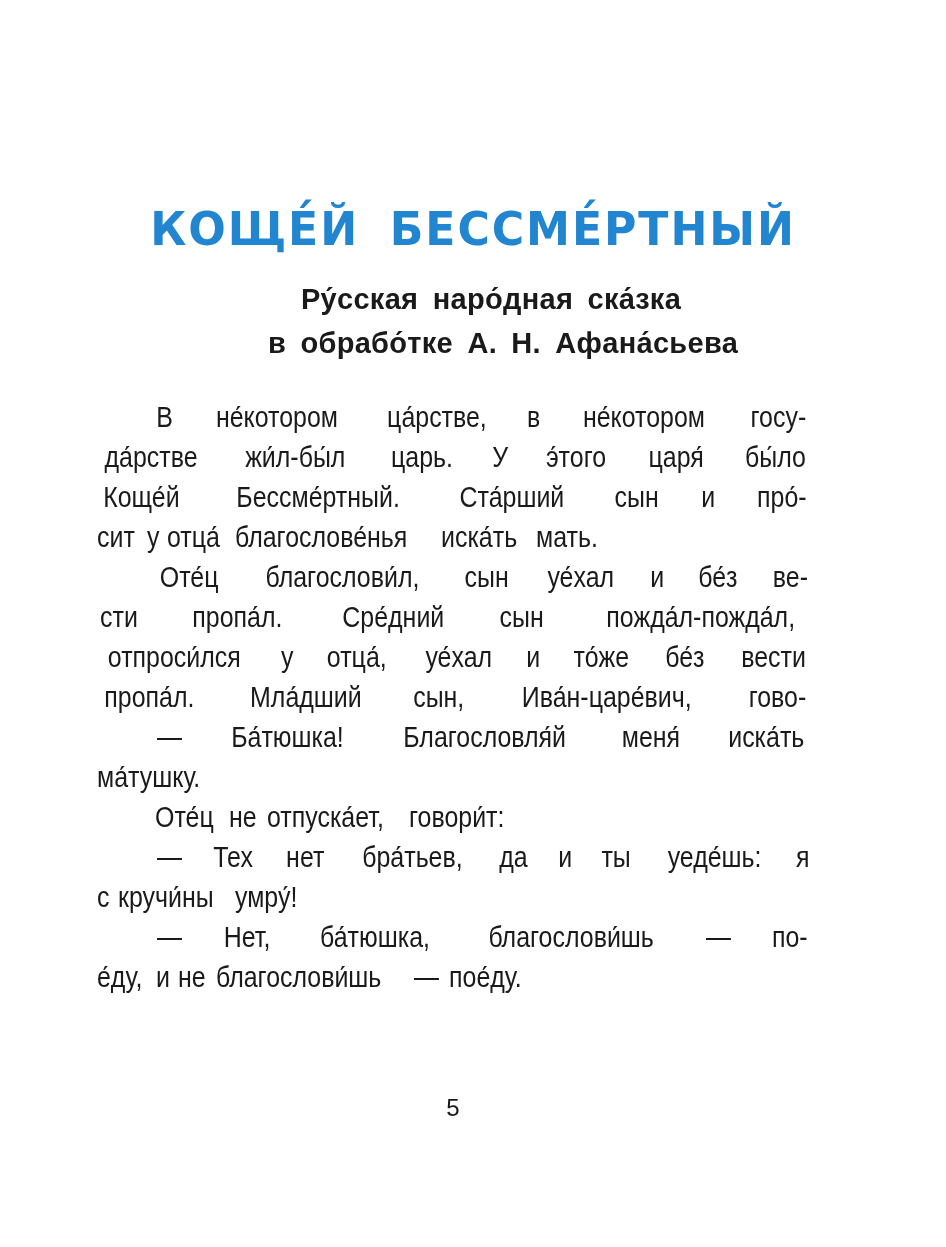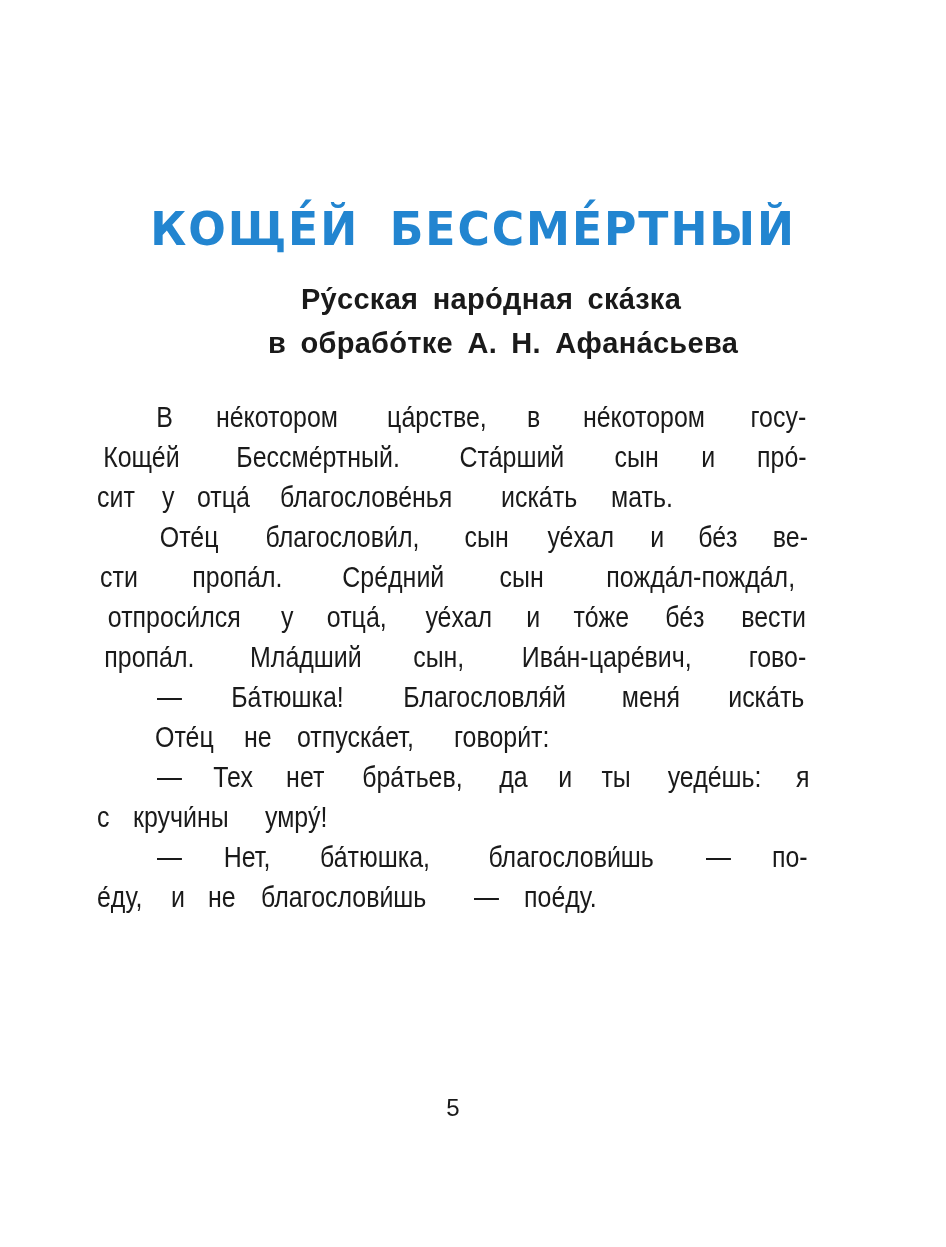--- a/index.html
+++ b/index.html
@@ -17,21 +17,21 @@
   }
   .sub1 { top: 279px; }
   .sub2 { top: 323px; padding-left: 12px; }
   .body-text { position: absolute; left: 97px; top: 397px; width: 714px; }
   .line {
     height: 40px; line-height: 40px; font-size: 29px; color: #1a1a1a;
     display: flex; justify-content: space-between; white-space: nowrap;
     transform-origin: left center;
   }
   .line.indent { padding-left: 58px; }
-  .line.last { justify-content: flex-start; gap: 27px; }
+  .line.last { justify-content: flex-start; gap: 12px; }
   .line span { display: inline-block; transform: scaleX(0.86); transform-origin: center; }
   .line.last span { transform-origin: left center; margin-right: -6px; }
   .page-number {
     position: absolute; left: 0; top: 1094px; width: 906px; text-align: center;
     font-family: "Liberation Sans", sans-serif; font-size: 24px; color: #1a1a1a;
   }
 </style>
 </head>
 <body>
 
@@ -41,20 +41,29 @@
 <div class="subtitle sub2">в  обрабо́тке  А.  Н.  Афана́сьева</div>
 
 <div class="body-text" id="body-text">
     <div class="line indent">
       <span>В</span>
       <span>не́котором</span>
       <span>ца́рстве,</span>
       <span>в</span>
       <span>не́котором</span>
       <span>госу-</span>
+    </div>
+    <div class="line">
+      <span>да́рстве</span>
+      <span>жи́л-бы́л</span>
+      <span>царь.</span>
+      <span>У</span>
+      <span>э́того</span>
+      <span>царя́</span>
+      <span>бы́ло</span>
     </div>
     <div class="line">
       <span>Коще́й</span>
       <span>Бессме́ртный.</span>
       <span>Ста́рший</span>
       <span>сын</span>
       <span>и</span>
       <span>про́-</span>
     </div>
     <div class="line last">
@@ -98,20 +107,23 @@
       <span>Ива́н-царе́вич,</span>
       <span>гово-</span>
     </div>
     <div class="line indent">
       <span>—</span>
       <span>Ба́тюшка!</span>
       <span>Благословля́й</span>
       <span>меня́</span>
       <span>иска́ть</span>
     </div>
+    <div class="line last">
+      <span>ма́тушку.</span>
+    </div>
     <div class="line indent last">
       <span>Оте́ц</span>
       <span>не</span>
       <span>отпуска́ет,</span>
       <span>говори́т:</span>
     </div>
     <div class="line indent">
       <span>—</span>
       <span>Тех</span>
       <span>нет</span>

